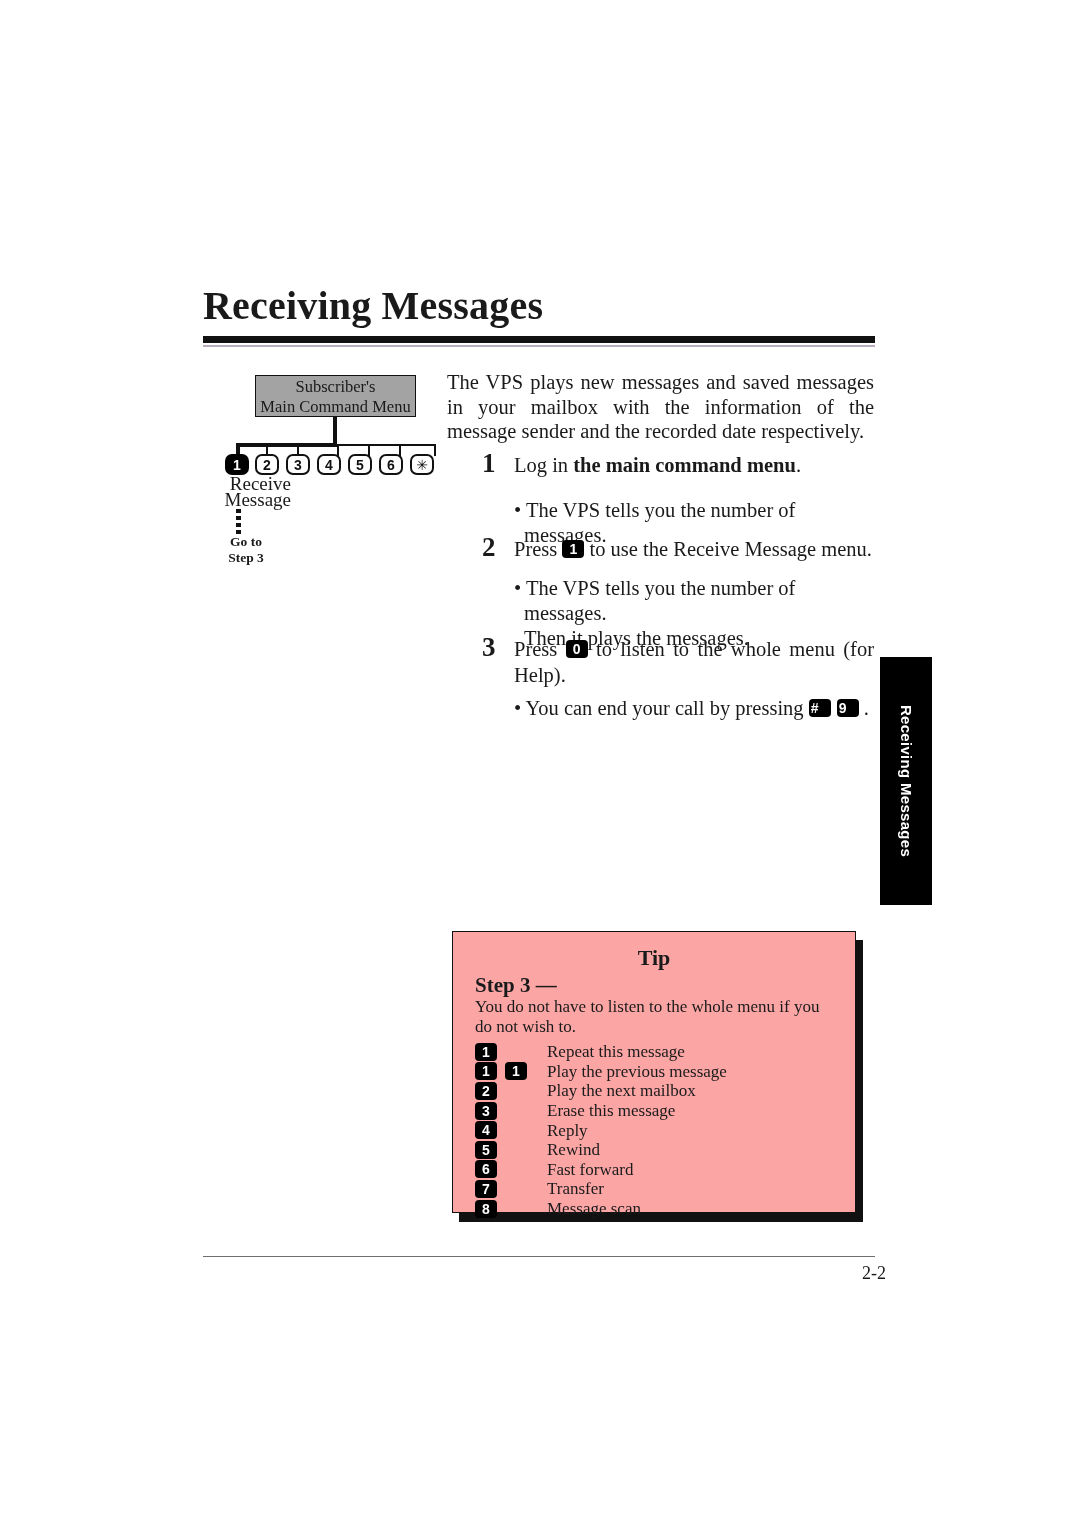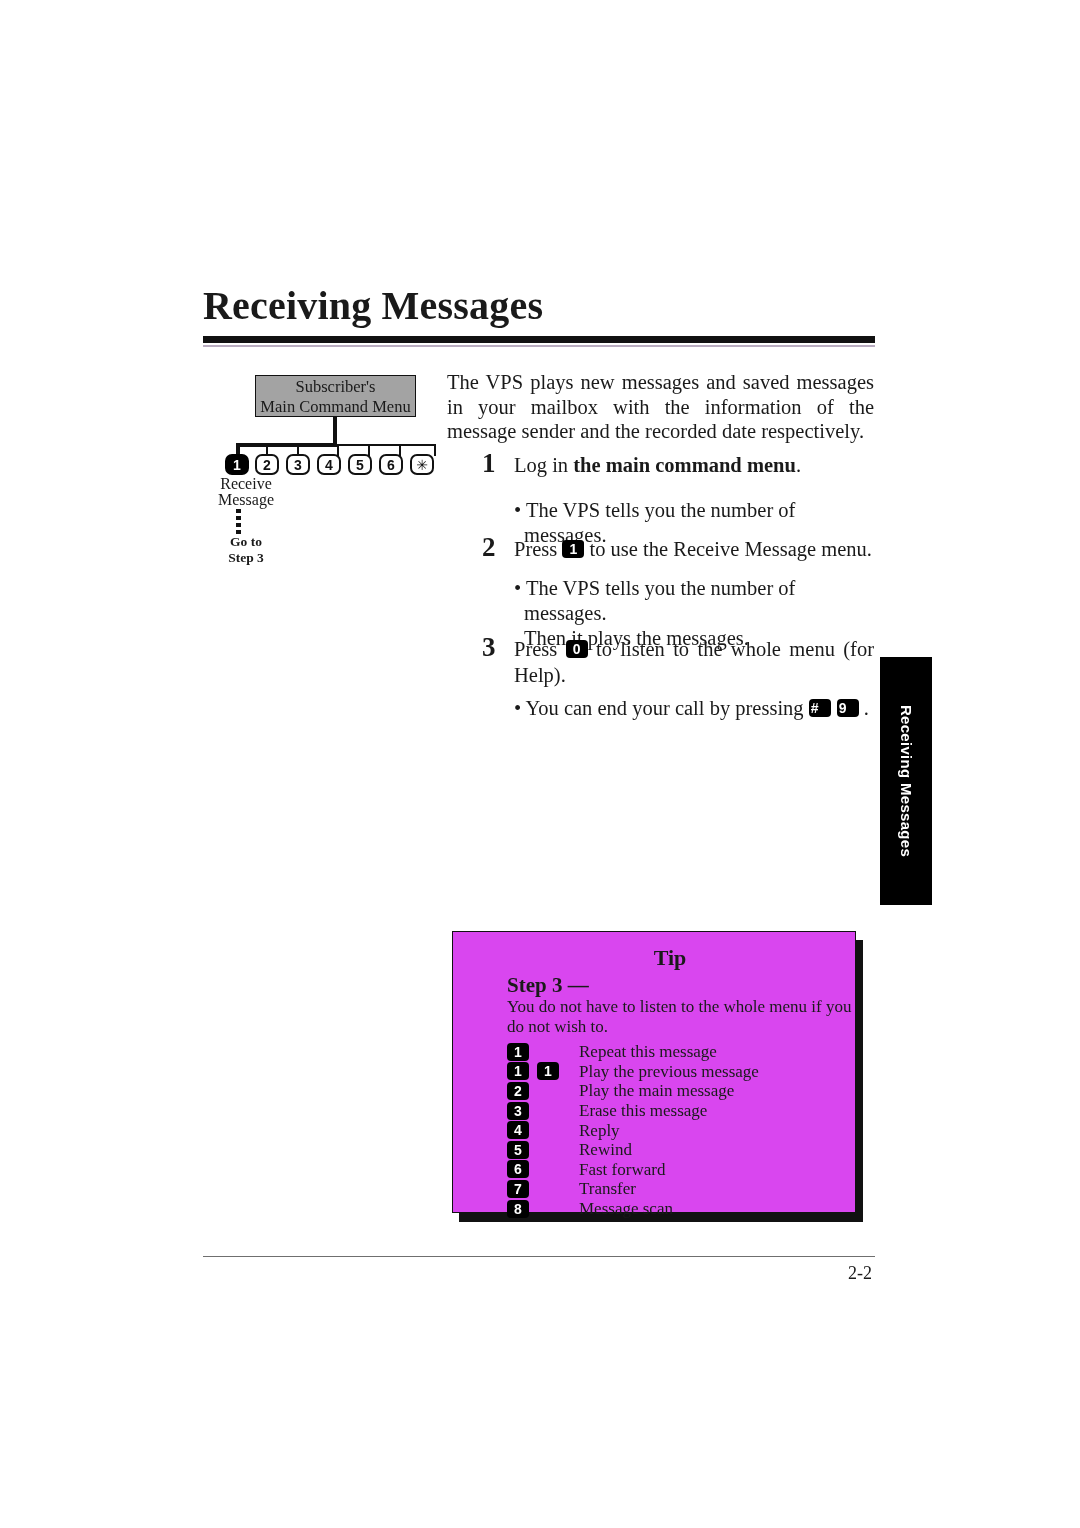--- a/index.html
+++ b/index.html
@@ -140,22 +140,22 @@
     color: #fff;
     border: 2px solid #000;
   }
 
   
   #tree-caption {
     position: absolute;
     left: -2px;
     top: 108px;
     width: 90px;
-    text-align: center;
-    font-size: 16px;
+    text-align: right;
+    font-size: 19px;
     line-height: 15.5px;
   }
   #tree-dots {
     position: absolute;
     left: 33px;
     top: 141px;
     width: 5px;
     height: 24px;
   }
   #tree-dots i {
@@ -273,24 +273,23 @@
     width: 404px;
     height: 282px;
     background: #111;
   }
   #tip {
     position: absolute;
     left: 452px;
     top: 931px;
     width: 404px;
     height: 282px;
-    background: #d946ef;
+    background: #fca5a5;
     border: 1.6px solid #111;
     box-sizing: border-box;
-    padding-left: 32px;
   }
   #tip-title {
     text-align: center;
     font-size: 22px;
     font-weight: bold;
     margin-top: 13px;
     line-height: 26px;
   }
   #tip-step {
     margin: 3px 0 0 22px;
@@ -334,20 +333,21 @@
     background: #6f6f6f;
   }
   #folio {
     position: absolute;
     left: 0;
     top: 1262px;
     width: 872px;
     text-align: right;
     font-size: 18px;
     line-height: 22px;
+    padding-left: 14px;
   }
 </style>
 </head>
 <body>
 
 <div id="page">
 
   <div id="title">Receiving Messages</div>
   <div id="header-rule"></div>
   <div id="header-rule-thin"></div>
@@ -439,21 +439,21 @@
         <div class="tip-row">
           <div class="keys"><span class="key">1</span></div>
           <div class="lbl">Repeat this message</div>
         </div>
         <div class="tip-row">
           <div class="keys"><span class="key">1</span><span class="key">1</span></div>
           <div class="lbl">Play the previous message</div>
         </div>
         <div class="tip-row">
           <div class="keys"><span class="key">2</span></div>
-          <div class="lbl">Play the main message</div>
+          <div class="lbl">Play the next mailbox</div>
         </div>
         <div class="tip-row">
           <div class="keys"><span class="key">3</span></div>
           <div class="lbl">Erase this message</div>
         </div>
         <div class="tip-row">
           <div class="keys"><span class="key">4</span></div>
           <div class="lbl">Reply</div>
         </div>
         <div class="tip-row">

